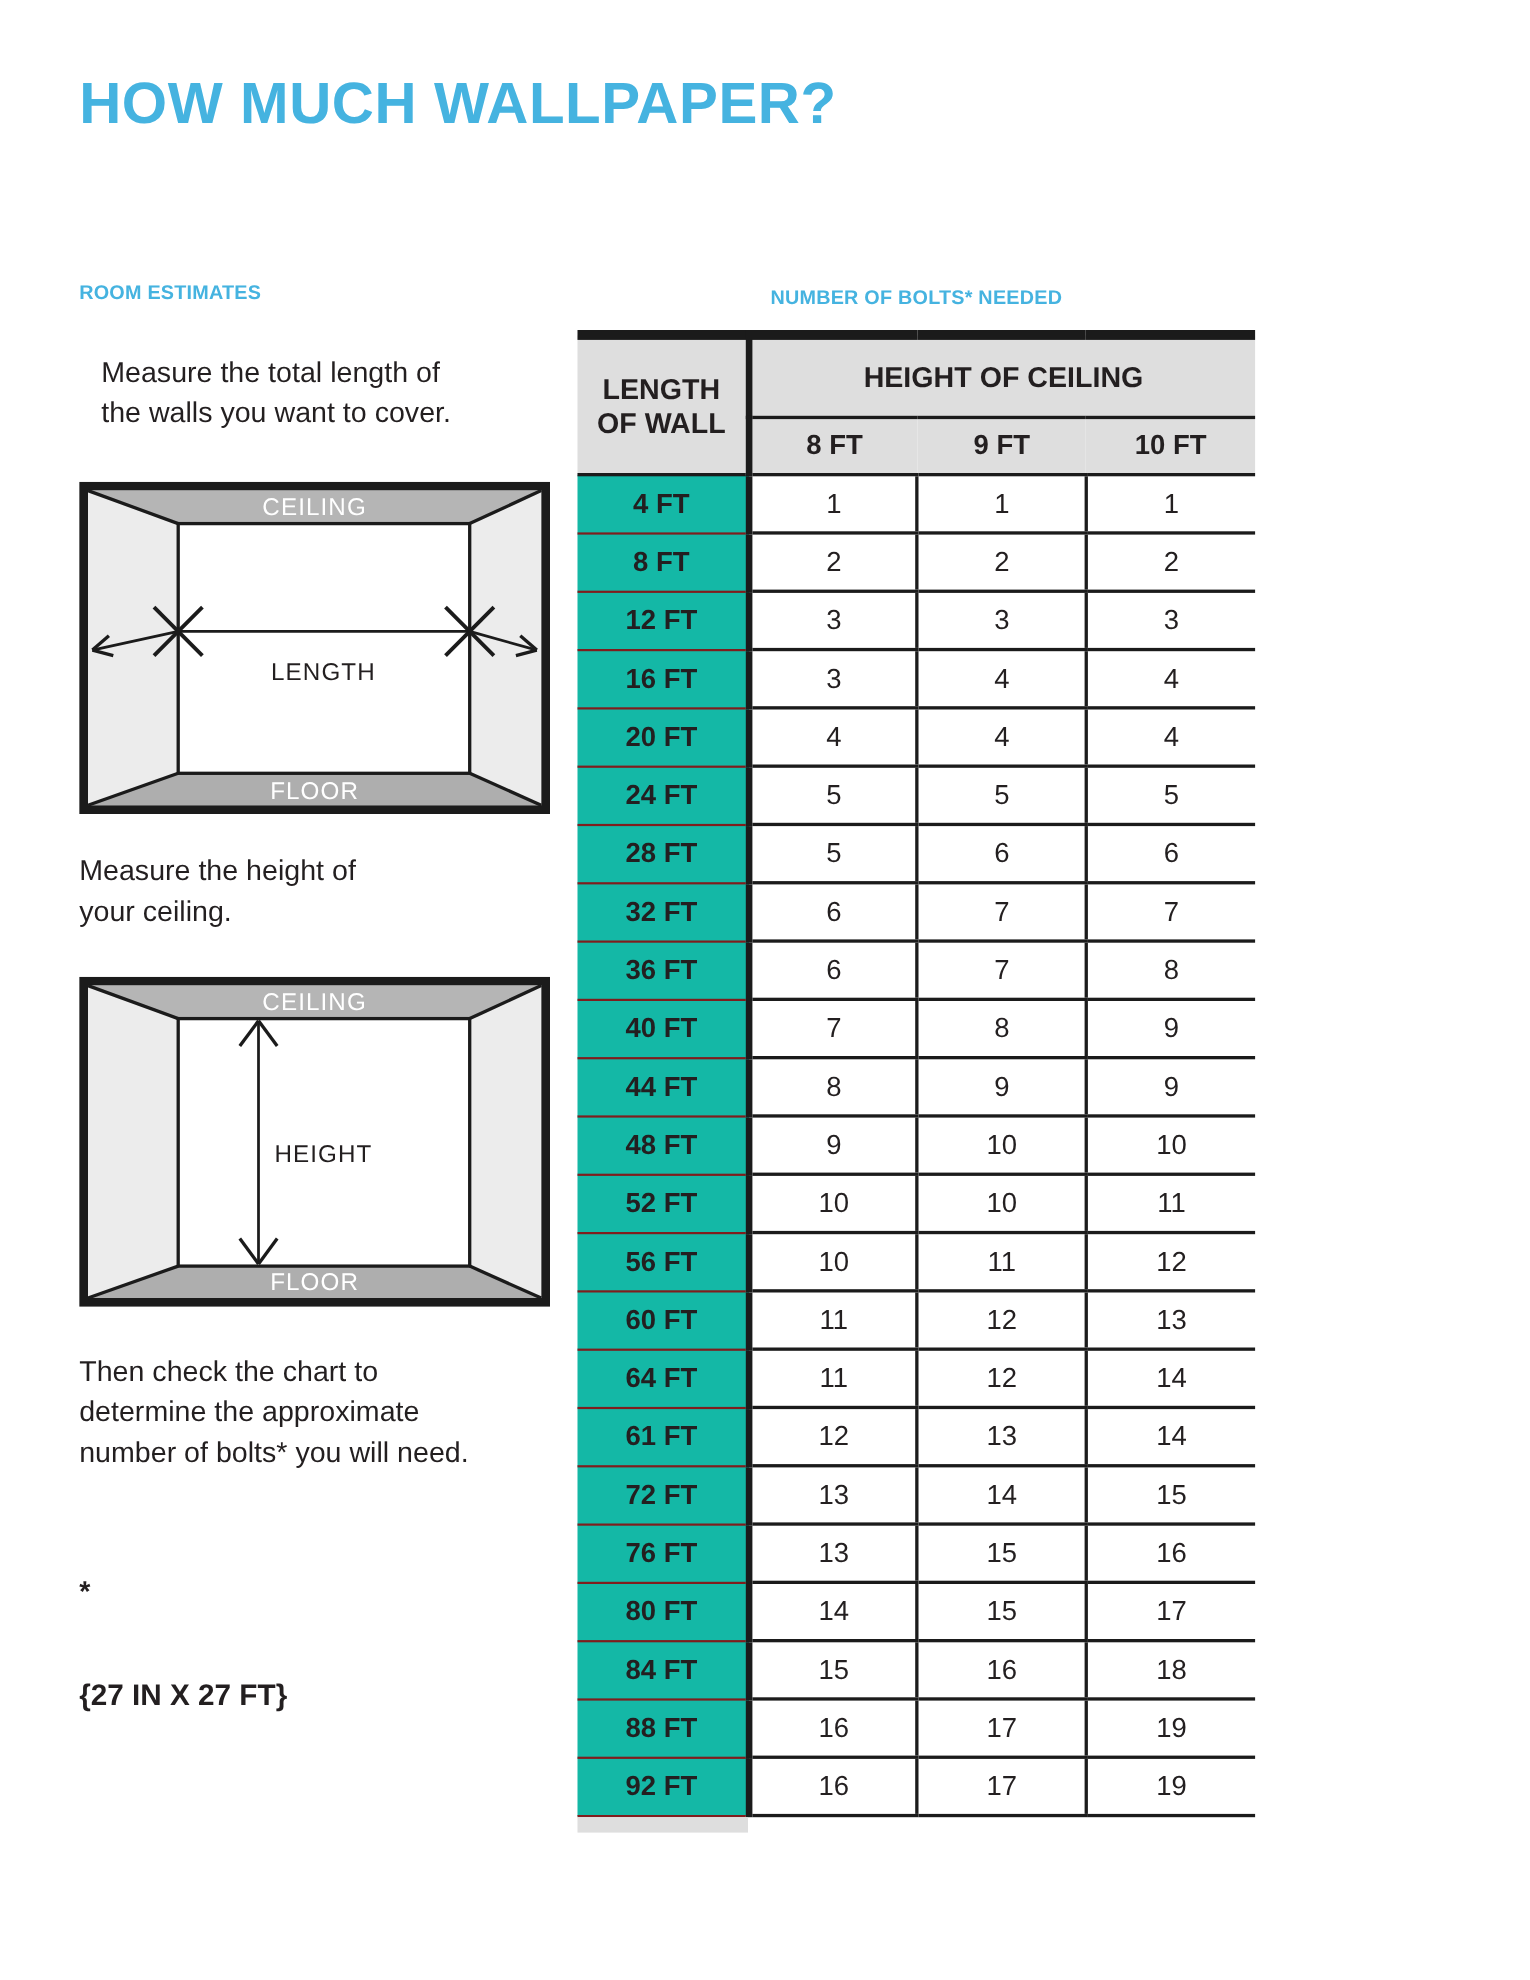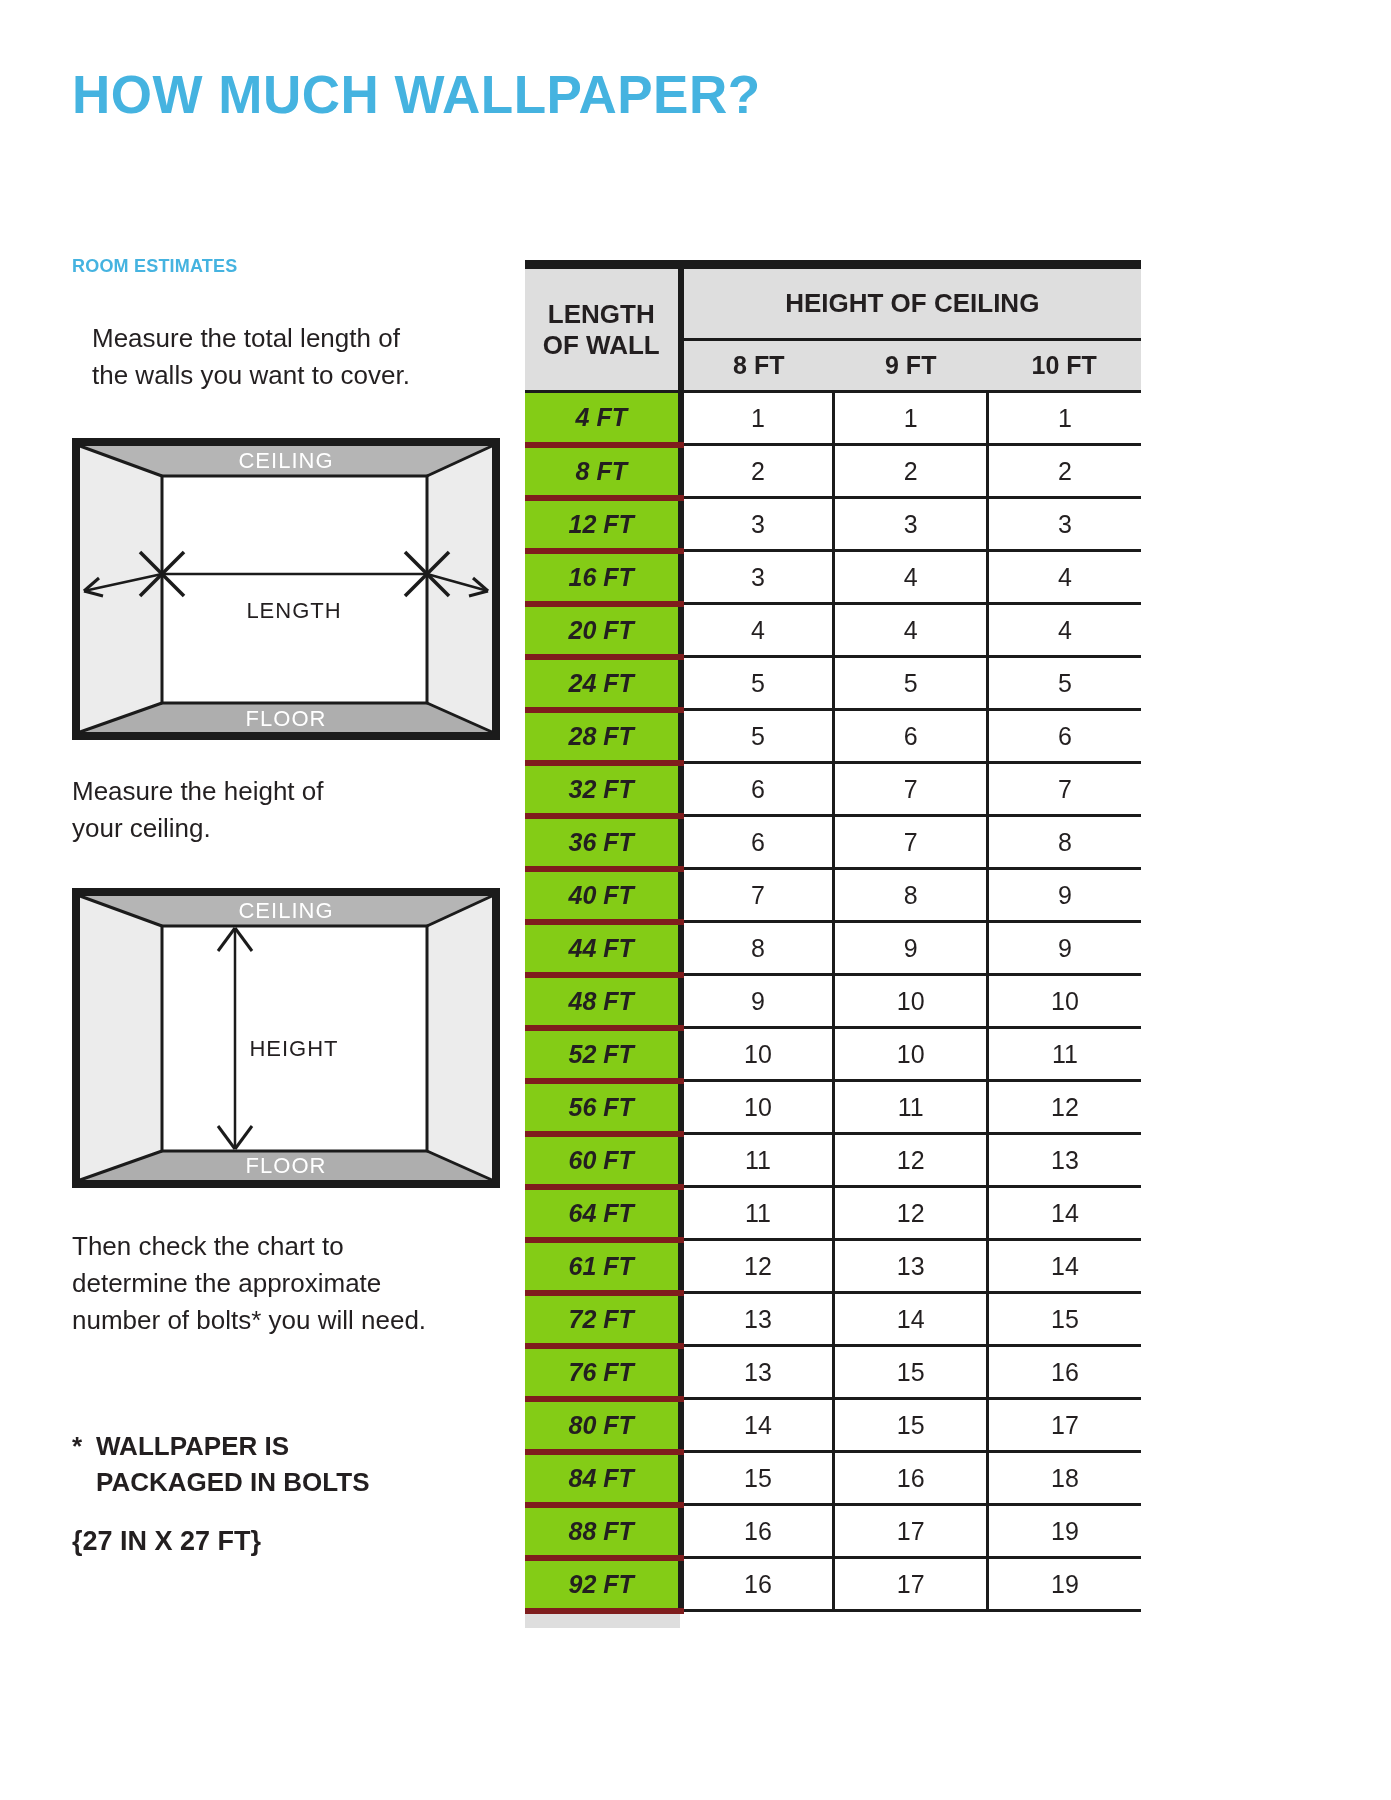--- a/index.html
+++ b/index.html
@@ -62,24 +62,23 @@
     text-align:center; vertical-align:middle;
   }
   thead th { background:#dedede; border-bottom:3px solid #1b1b1b; }
   th.rowhead {
     width:155px; border-right:6px solid #1b1b1b;
     font-weight:bold; font-size:26px; line-height:31px;
   }
   th.colgroup { height:75px; font-weight:bold; font-size:26px; }
   th.colhead  { height:52px; font-weight:bold; width:153px; }
   tbody th {
-    background:#84cc16; font-weight:bold;
-    border-right:6px solid #1b1b1b; border-bottom:6px solid #7f1d1d;
+    background:#14b8a6; font-weight:bold;
+    border-right:6px solid #1b1b1b; border-bottom:2px solid #7f1d1d;
     height:53px;
-    font-style:italic;
   }
   tbody td {
     background:#fff; font-weight:normal;
     border-bottom:3px solid #1b1b1b; height:53px;
   }
   tbody td + td { border-left:3px solid #1b1b1b; }
   .table-tail { width:155px; height:14px; background:#dedede; }
 </style>
 </head>
 <body>
@@ -159,29 +158,28 @@
     <text class="diag-label-light" x="214" y="285" text-anchor="middle">FLOOR</text>
   </svg>
 </div>
 
 <p class="para para-3 pre">Then check the chart to
 determine the approximate
 number of bolts* you will need.</p>
 
 <div class="footnote">
   <span class="star">*</span>
-  <span class="pre">WALLPAPER IS
-PACKAGED IN BOLTS</span>
 </div>
 
 <div class="bolt-info">
   <div>{27 IN X 27 FT}</div>
 </div>
 
 <div class="table-wrap">
+  <h2 class="blue-sub table-heading">NUMBER OF BOLTS* NEEDED</h2>
   <table class="bolts">
     <thead>
       <tr>
         <th class="rowhead pre" rowspan="2">LENGTH
 OF WALL</th>
         <th class="colgroup" colspan="3">HEIGHT OF CEILING</th>
       </tr>
       <tr>
         <th class="colhead">8 FT</th>
         <th class="colhead">9 FT</th>

